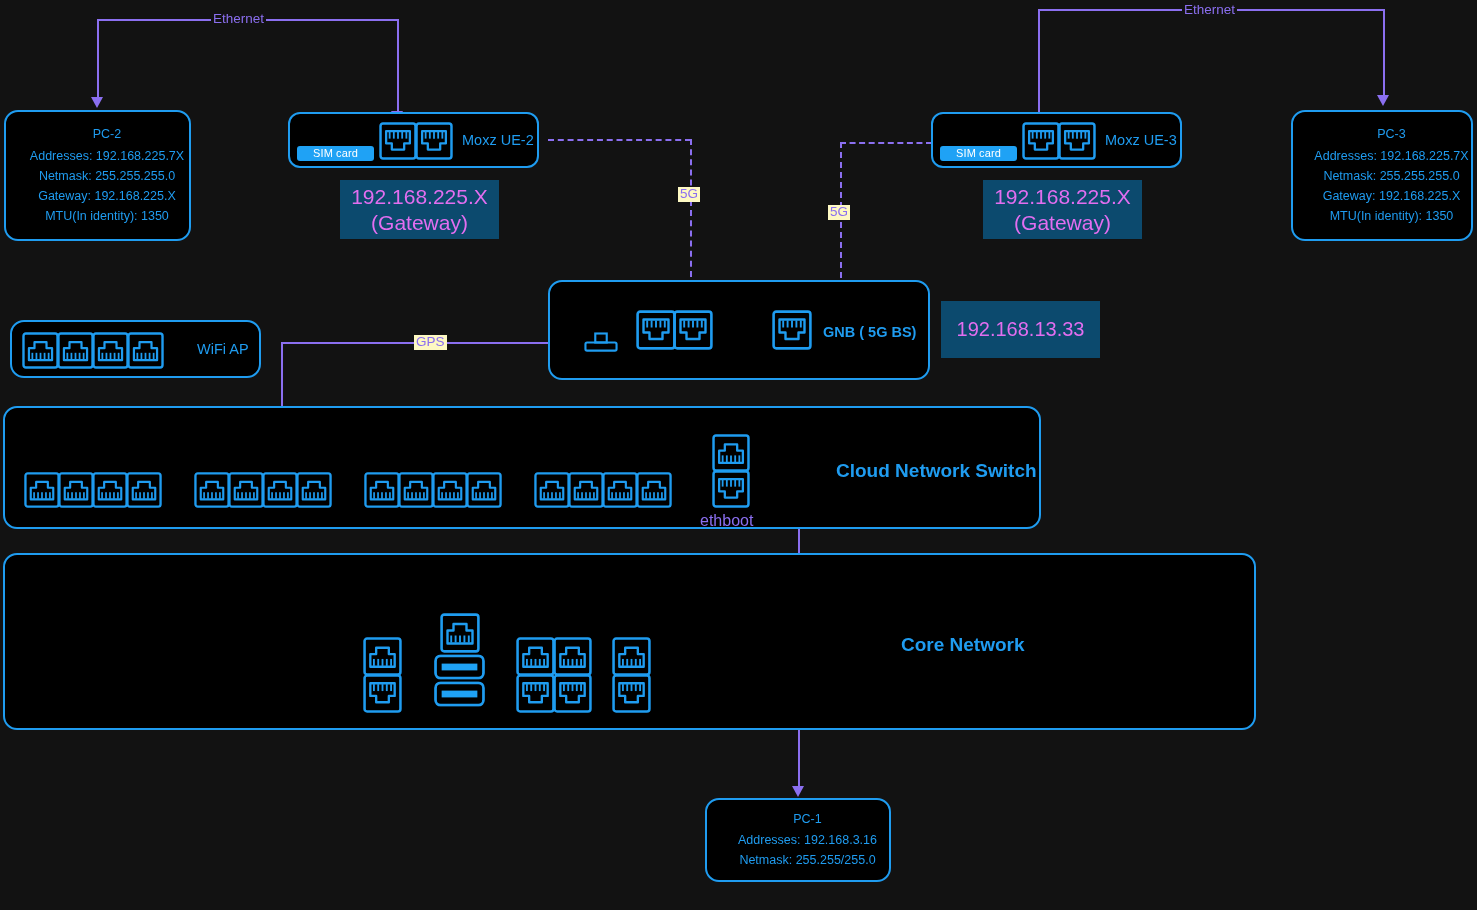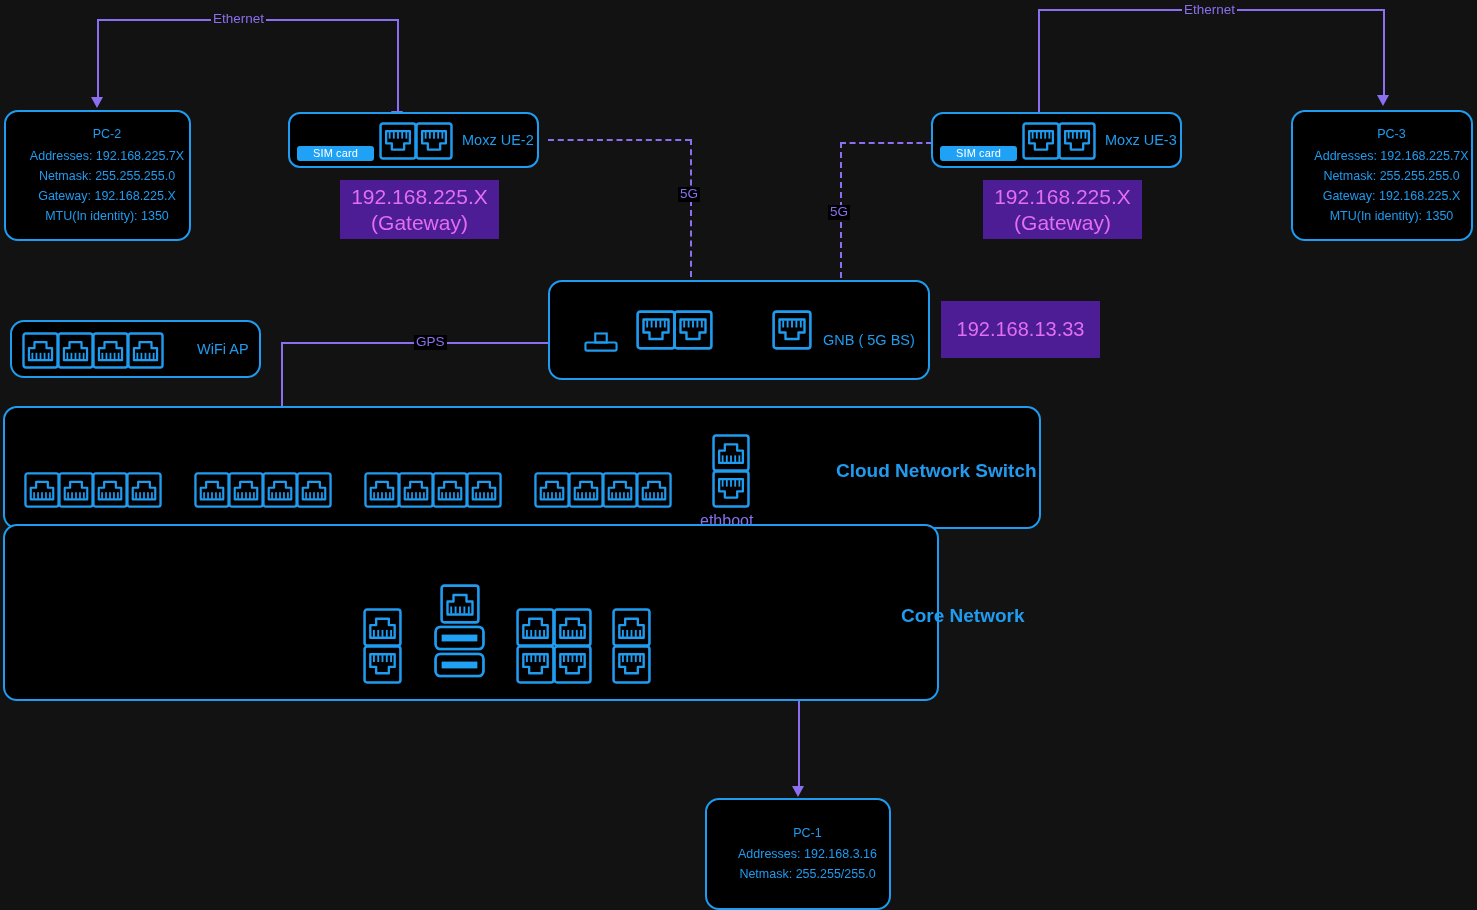--- a/index.html
+++ b/index.html
@@ -22,21 +22,21 @@
 
   .pcbox{
     display:flex;flex-direction:column;align-items:center;justify-content:center;
     color:#1f9cf0;font-size:12.5px;line-height:1.05;padding-left:19px;
   }
   .pcbox .pl{margin:3.5px 0;white-space:nowrap;}
   .pcbox .pl.title{margin-bottom:5px;}
 
   
   .ipbox{
-    position:absolute;background:#4c1d95;color:#e26ef0;
+    position:absolute;background:#0c4a6e;color:#e26ef0;
     display:flex;flex-direction:column;align-items:center;justify-content:center;
     font-size:21px;line-height:1.22;text-align:center;white-space:pre-line;
   }
 
   
   .devlabel{position:absolute;color:#1f9cf0;font-size:14.5px;white-space:nowrap;}
   .devlabel.big{font-size:19px;font-weight:bold;}
 
   
   .sim{
@@ -71,21 +71,21 @@
   .arrow.left{
     border-top:6px solid transparent;border-bottom:6px solid transparent;
     border-right:11px solid #8b6ff0;
   }
 
   
   .edgelbl{
     position:absolute;color:#8b6ff0;font-size:13.5px;background:#121212;
     padding:0 2px;line-height:1.1;white-space:nowrap;
   }
-  .edgelbl.onblack{background:#000000;}
+  .edgelbl.onblack{background:#fef9c3;}
 
   .portlbl{position:absolute;color:#8b6ff0;font-size:16px;white-space:nowrap;}
 </style>
 </head>
 <body>
 
 <div id="stage">
 
   <svg width="0" height="0" style="position:absolute" aria-hidden="true">
     <defs>
@@ -223,21 +223,21 @@
       </svg>
     <svg class="icon" style="left:86px;top:28px;width:40px;height:40px;" viewBox="0 0 40 40">
         <use href="#sym-rj45i"></use>
       </svg>
     <svg class="icon" style="left:123px;top:28px;width:40px;height:40px;" viewBox="0 0 40 40">
         <use href="#sym-rj45i"></use>
       </svg>
     <svg class="icon" style="left:222px;top:28px;width:40px;height:40px;" viewBox="0 0 40 40">
         <use href="#sym-rj45i"></use>
       </svg>
-    <div class="devlabel" style="left:273px;top:50px;">GNB ( 5G BS)</div>
+    <div class="devlabel" style="left:273px;top:42px;font-weight:bold;">GNB ( 5G BS)</div>
   </div>
   <div class="ipbox" style="left:941px;top:301px;width:159px;height:57px;font-size:20px;">192.168.13.33</div>
 
   <div class="devbox" style="left:3px;top:406px;width:1038px;height:123px;">
 
     <svg class="icon" style="left:19px;top:64px;width:36px;height:36px;" viewBox="0 0 40 40">
         <use href="#sym-rj45"></use>
       </svg>
     <svg class="icon" style="left:53px;top:64px;width:36px;height:36px;" viewBox="0 0 40 40">
         <use href="#sym-rj45"></use>
@@ -292,21 +292,21 @@
         <use href="#sym-rj45"></use>
       </svg>
     <svg class="icon" style="left:707px;top:62px;width:38px;height:38px;" viewBox="0 0 40 40">
         <use href="#sym-rj45i"></use>
       </svg>
 
     <div class="devlabel big" style="left:831px;top:52px;">Cloud Network Switch</div>
   </div>
   <div class="portlbl" style="left:700px;top:512px;">ethboot</div>
 
-  <div class="devbox" style="left:3px;top:524px;width:936px;height:177px;">
+  <div class="devbox" style="left:3px;top:553px;width:1253px;height:177px;">
 
     <svg class="icon" style="left:358px;top:82px;width:39px;height:39px;" viewBox="0 0 40 40">
         <use href="#sym-rj45"></use>
       </svg>
     <svg class="icon" style="left:358px;top:119px;width:39px;height:39px;" viewBox="0 0 40 40">
         <use href="#sym-rj45i"></use>
       </svg>
 
     <svg class="icon" style="left:435px;top:58px;width:40px;height:40px;" viewBox="0 0 40 40">
         <use href="#sym-rj45"></use>
@@ -334,19 +334,19 @@
     <svg class="icon" style="left:607px;top:82px;width:39px;height:39px;" viewBox="0 0 40 40">
         <use href="#sym-rj45"></use>
       </svg>
     <svg class="icon" style="left:607px;top:119px;width:39px;height:39px;" viewBox="0 0 40 40">
         <use href="#sym-rj45i"></use>
       </svg>
 
     <div class="devlabel big" style="left:896px;top:79px;">Core Network</div>
   </div>
 
-  <div class="devbox pcbox" style="left:705px;top:798px;width:186px;height:112px;">
+  <div class="devbox pcbox" style="left:705px;top:798px;width:186px;height:84px;">
     <div class="pl title">PC-1</div>
     <div class="pl">Addresses: 192.168.3.16</div>
     <div class="pl">Netmask: 255.255/255.0</div>
   </div>
 
 </div>
 
 </body></html>

